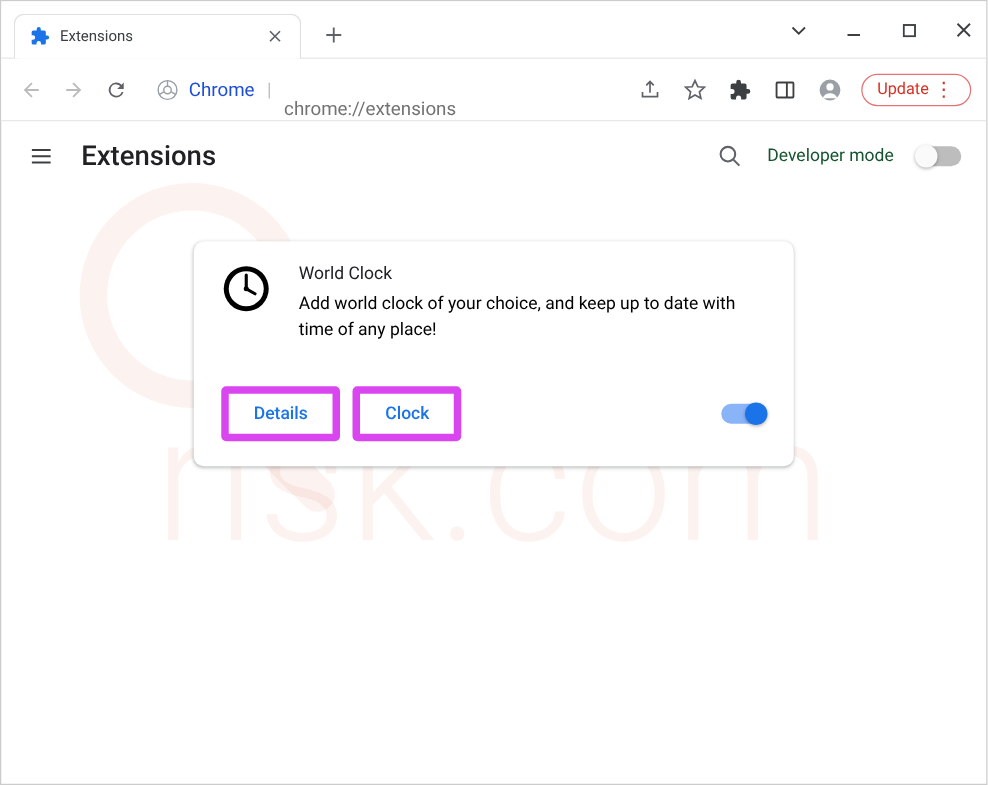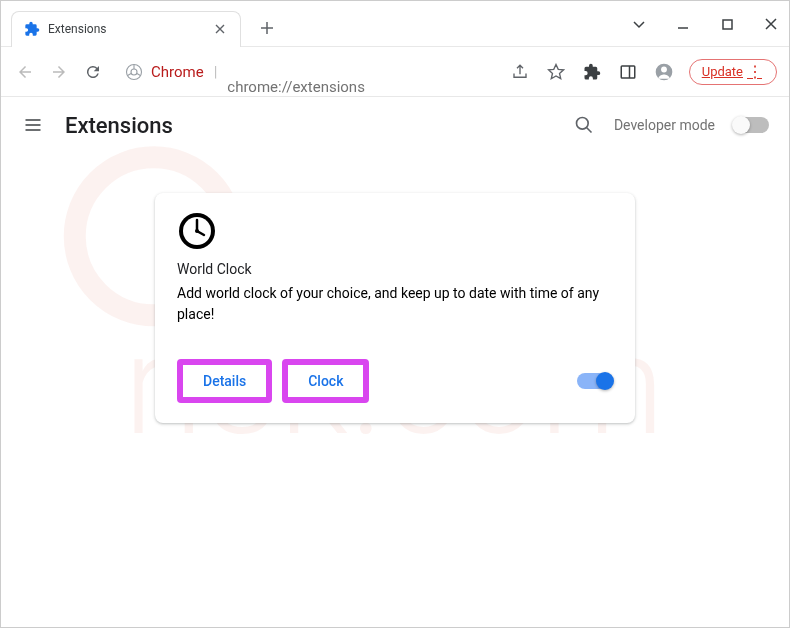--- a/index.html
+++ b/index.html
@@ -46,42 +46,42 @@
 .window-controls { position: absolute; right: 8px; top: 0; display: flex; gap: 24px; align-items: center; height: 46px; }
 .wc { width: 20px; height: 20px; display: flex; align-items: center; justify-content: center; color: #3c4043; cursor: pointer; }
 
 
 .addrrow { height: 50px; display: flex; align-items: center; padding: 0 12px; gap: 10px; background: #fff; border-bottom: 1px solid #e8e8e8; }
 .navbtn { width: 24px; height: 24px; display: flex; align-items: center; justify-content: center; cursor: pointer; border-radius: 50%; }
 .navbtn.disabled { color: #bbb; cursor: default; }
 .navbtn.enabled { color: #5f6368; }
 .addrbar { flex: 1; display: flex; align-items: center; height: 32px; padding: 0 10px; gap: 8px; font-size: 15px; color: #5f6368; }
 .addr-chrome-icon { width: 18px; height: 18px; }
-.addr-host { color: #b91c1c; }
+.addr-host { color: #1d4ed8; }
 .addr-sep { color: #c0c0c0; margin: 0 2px; }
 .addr-path { color: #737373; margin-top: 31px; }
 .tool-icons { display: flex; align-items: center; gap: 14px; }
 .ticon { width: 22px; height: 22px; display: flex; align-items: center; justify-content: center; color: #5f6368; cursor: pointer; }
-.update-btn { border: 1px solid #e57373; color: #d93025; border-radius: 16px; padding: 4px 14px 4px 12px; font-size: 13px; display: flex; align-items: center; gap: 4px; cursor: pointer; text-decoration: underline; }
+.update-btn { border: 1px solid #e57373; color: #d93025; border-radius: 16px; padding: 4px 14px 4px 12px; font-size: 13px; display: flex; align-items: center; gap: 4px; cursor: pointer; }
 .update-btn .dots { font-size: 16px; line-height: 1; letter-spacing: -1px; }
 
 
 .page-header { height: 56px; display: flex; align-items: center; padding: 0 20px; gap: 20px; position: relative; z-index: 1; }
 .menu-icon { width: 24px; height: 24px; cursor: pointer; color: #3c4043; display: flex; align-items: center; justify-content: center; }
 .page-title { font-size: 22px; font-weight: 500; color: #202124; }
 .header-right { margin-left: auto; display: flex; align-items: center; gap: 18px; }
 .search-btn { width: 24px; height: 24px; cursor: pointer; color: #5f6368; display: flex; align-items: center; justify-content: center; }
-.dev-label { font-size: 14px; color: #737373; }
+.dev-label { font-size: 14px; color: #14532d; }
 .dev-toggle { width: 36px; height: 16px; background: #bdbdbd; border-radius: 10px; position: relative; cursor: pointer; }
 .dev-toggle::after { content: ""; position: absolute; width: 18px; height: 18px; background: #fafafa; border-radius: 50%; top: -1px; left: -1px; box-shadow: 0 1px 3px rgba(0,0,0,0.3); }
 
 
 .card-area { padding: 40px 0 0 0; display: flex; justify-content: center; position: relative; z-index: 1; }
 .card { width: 480px; background: #fff; border-radius: 8px; box-shadow: 0 1px 2px rgba(60,64,67,0.2), 0 1px 3px 1px rgba(60,64,67,0.1); padding: 18px 22px 20px 22px; }
-.card-top { display: flex; gap: 10px; margin-bottom: 34px; flex-direction: column; }
+.card-top { display: flex; gap: 22px; margin-bottom: 34px; }
 .ext-icon { width: 40px; height: 40px; flex-shrink: 0; }
 .ext-info { flex: 1; }
 .ext-name { font-size: 14px; color: #202124; margin-bottom: 6px; }
 .ext-desc { font-size: 14px; color: #000000; line-height: 1.5; }
 .card-bottom { display: flex; align-items: center; gap: 10px; }
 .card-btn { border: 6px solid #d946ef; background: #fff; color: #1a73e8; font-size: 14px; padding: 8px 20px; border-radius: 4px; cursor: pointer; font-weight: 500; }
 .card-toggle { margin-left: auto; width: 36px; height: 16px; background: #8ab4f8; border-radius: 10px; position: relative; cursor: pointer; }
 .card-toggle::after { content: ""; position: absolute; width: 18px; height: 18px; background: #1a73e8; border-radius: 50%; top: -1px; right: -1px; box-shadow: 0 1px 3px rgba(0,0,0,0.3); }
 
 svg { display: block; }

